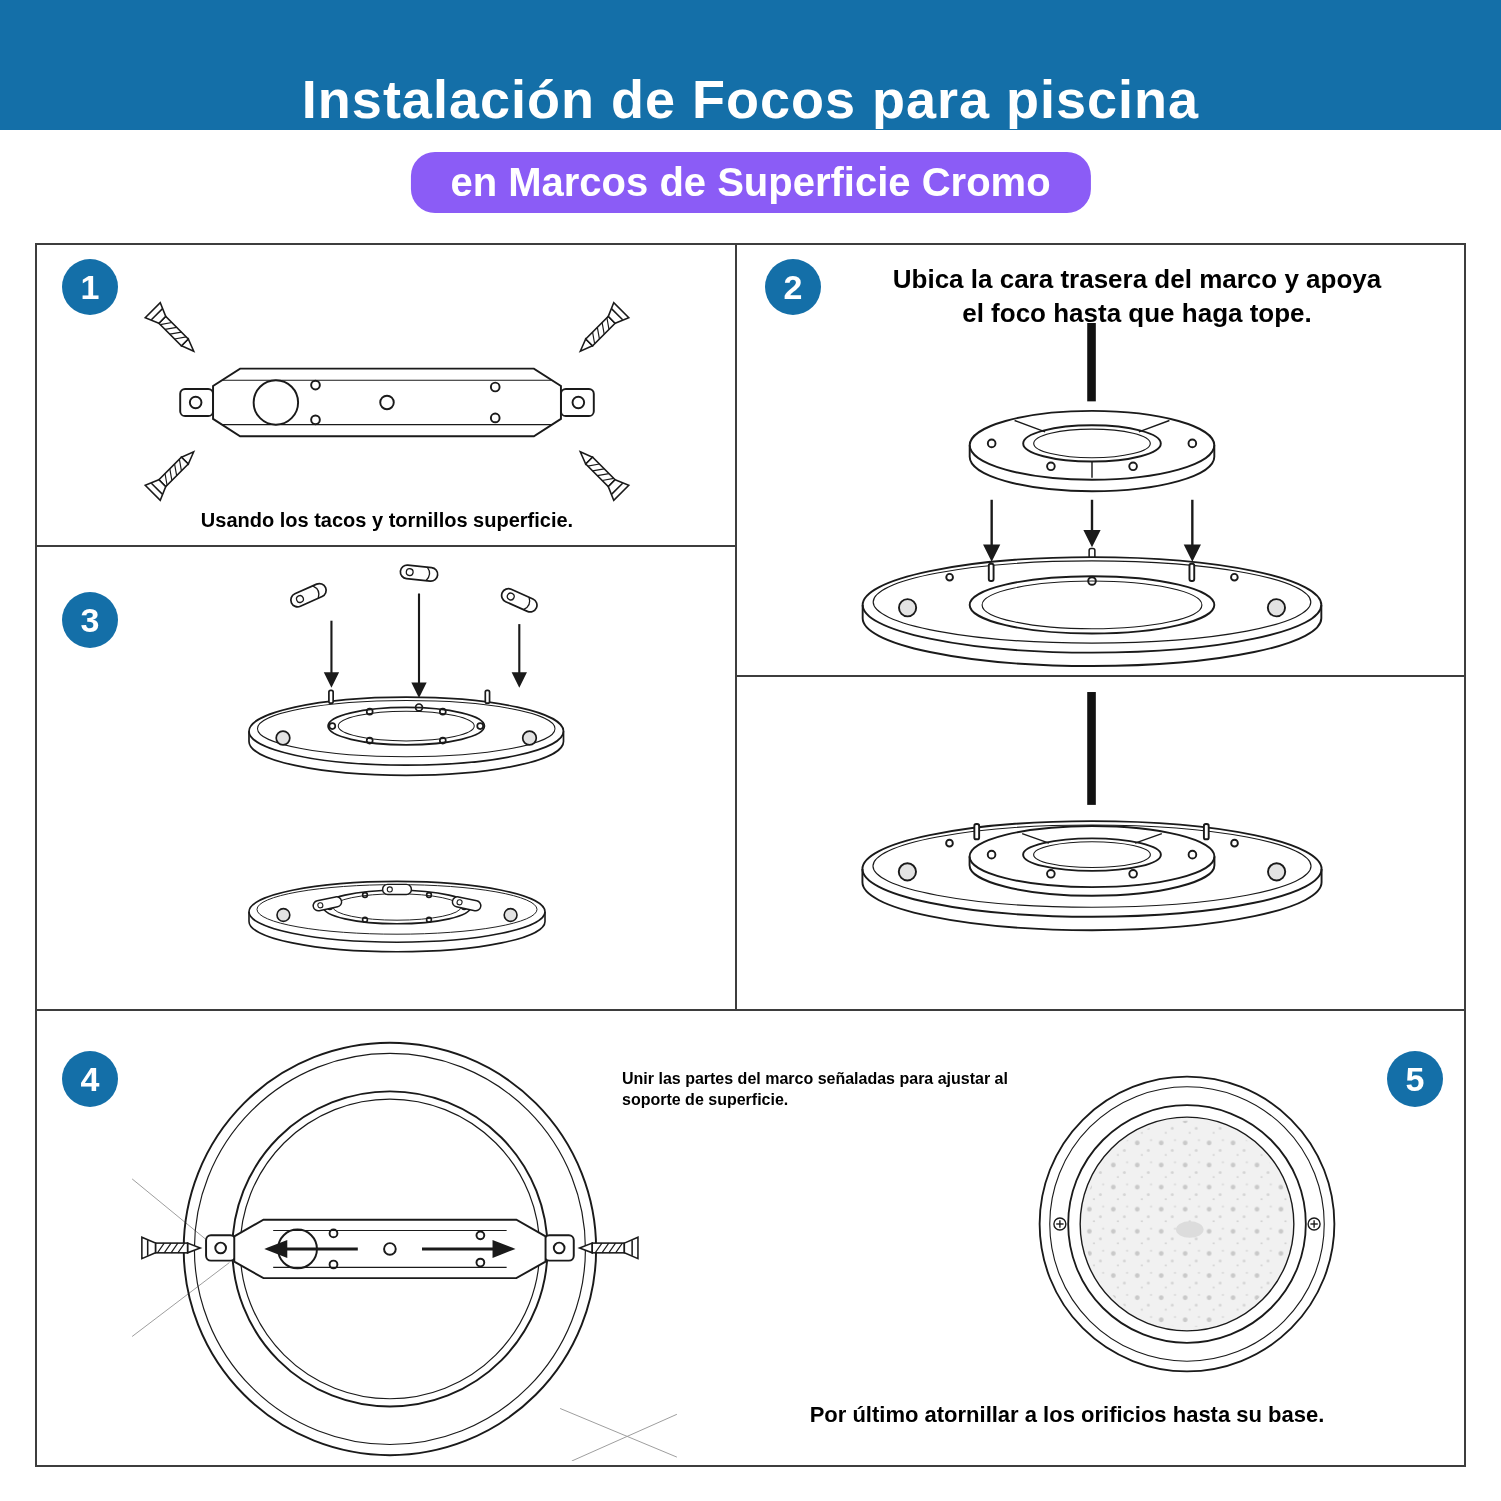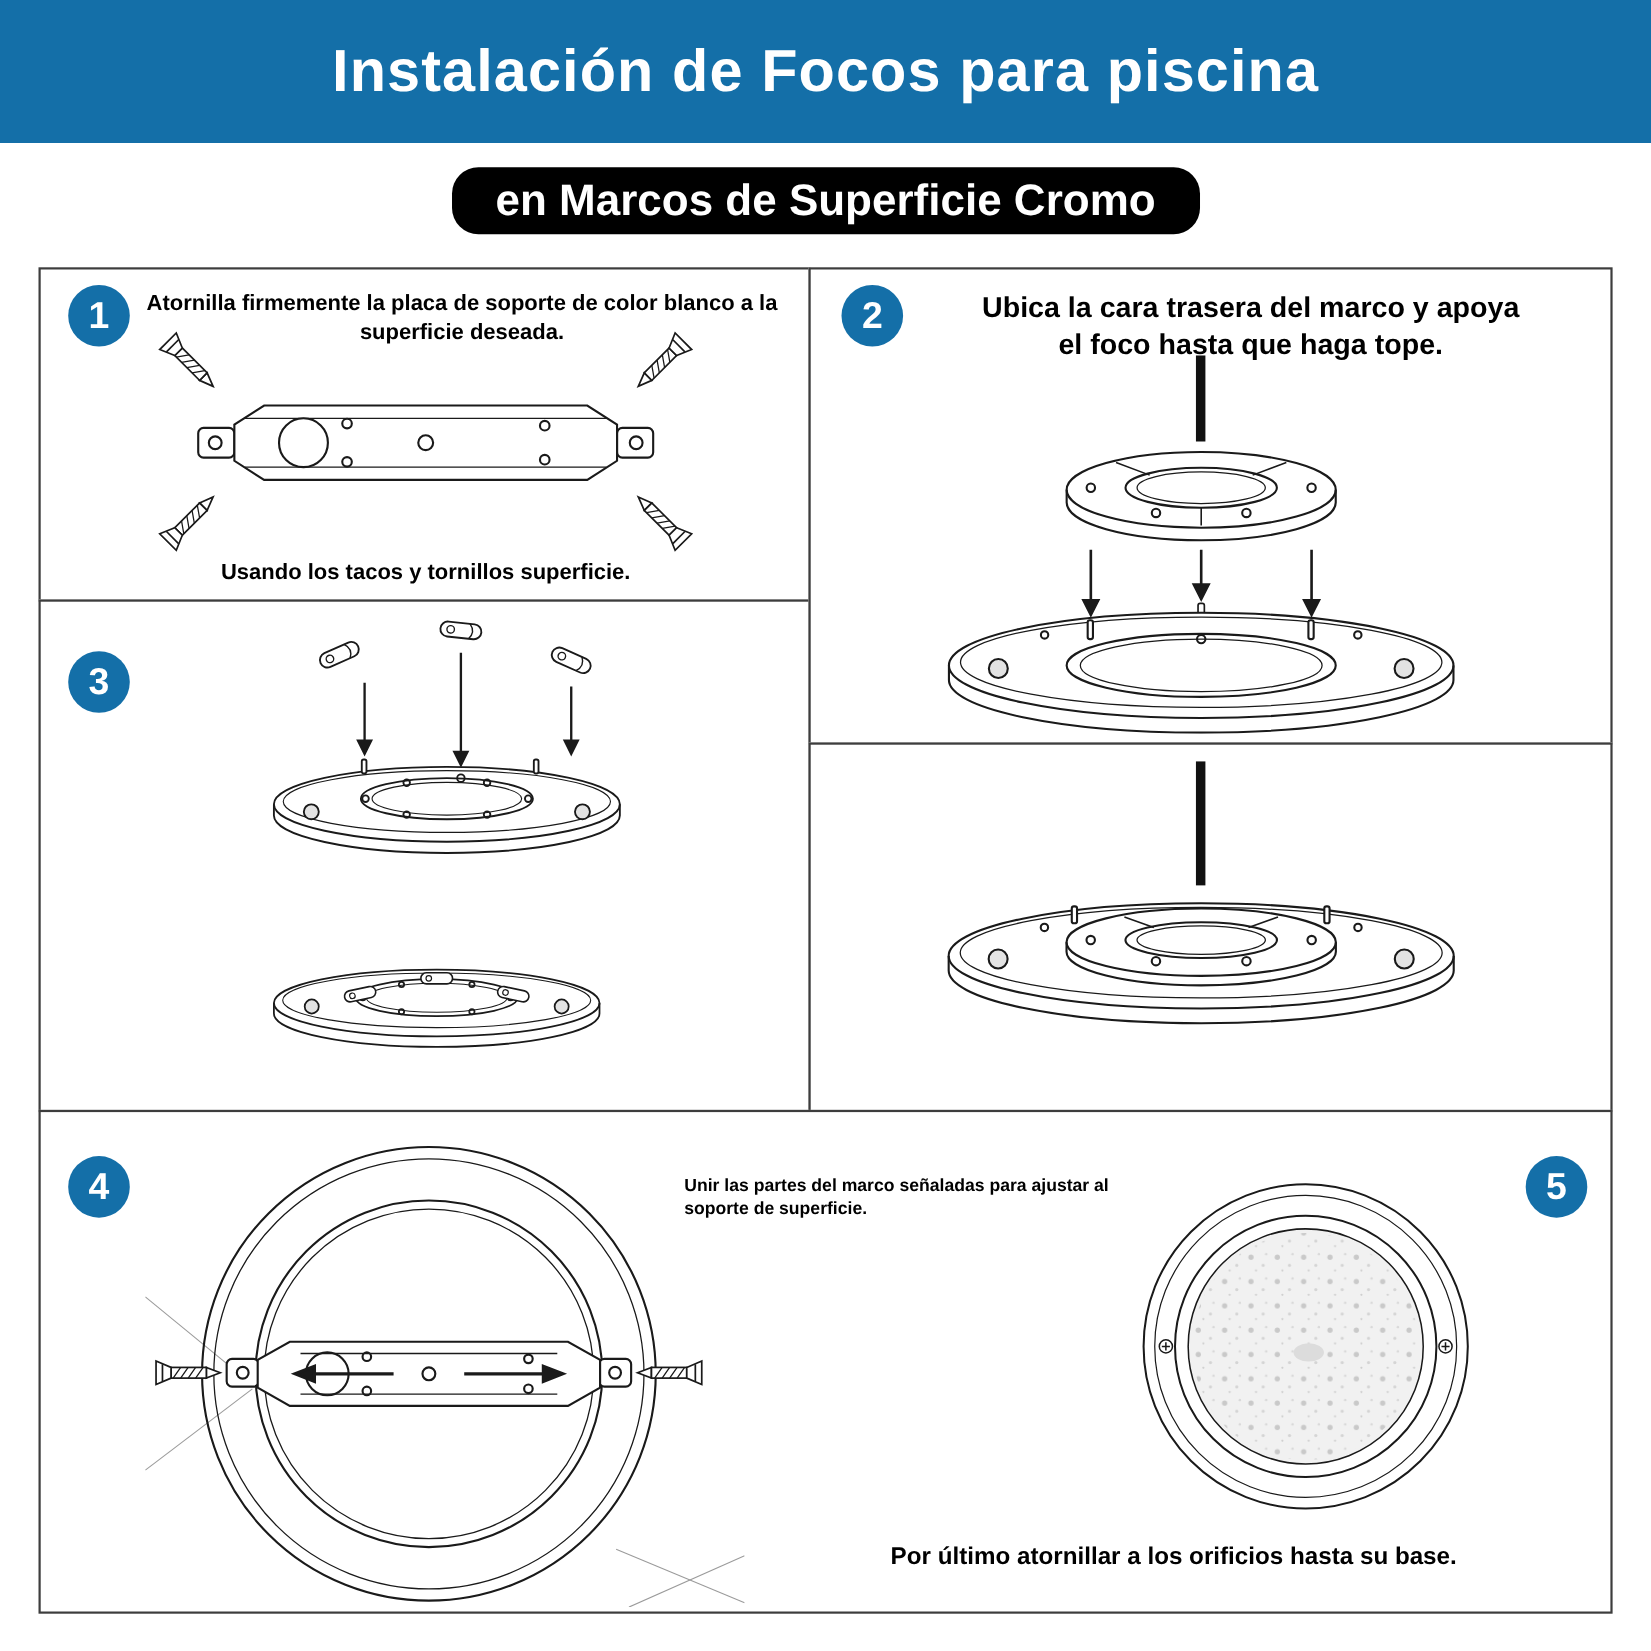--- a/index.html
+++ b/index.html
@@ -1,24 +1,24 @@
 <!DOCTYPE html>
 <html style="--accent: #146FA8;"><head>
 <meta charset="utf-8">
 <style>
   html,body{margin:0;padding:0;background:#fff;}
   body{font-family:"Liberation Sans","DejaVu Sans",sans-serif;color:#000;}
   .page{position:relative;width:1501px;height:1501px;background:#fff;overflow:hidden;}
 
   .header-bar{position:absolute;left:0;top:0;width:1501px;height:130px;
-    background:var(--accent,#146FA8);display:flex;align-items:center;justify-content:center;}
+    background:var(--accent,#146FA8);display:flex;align-items:flex-end;justify-content:center;}
   .header-title{color:#fff;font-size:54px;font-weight:700;letter-spacing:1px;}
 
   .subtitle-pill{position:absolute;top:152px;left:50%;transform:translateX(-50%);
-    background:#000000;color:#fff;border-radius:24px;padding:8px 40px;
+    background:#8b5cf6;color:#fff;border-radius:24px;padding:8px 40px;
     font-size:40px;font-weight:700;white-space:nowrap;}
 
   .panel{position:absolute;border:2px solid #3d3d3d;background:#fff;box-sizing:border-box;}
   #panel-step1{left:35px;top:243px;width:702px;height:304px;}
   #panel-step3{left:35px;top:545px;width:702px;height:466px;}
   #panel-step2a{left:735px;top:243px;width:731px;height:434px;}
   #panel-step2b{left:735px;top:675px;width:731px;height:336px;}
   #panel-step45{left:35px;top:1009px;width:1431px;height:458px;}
 
   .badge{position:absolute;width:56px;height:56px;border-radius:50%;
@@ -35,21 +35,20 @@
 
 <div class="page">
 
   <div class="header-bar">
     <div class="header-title">Instalación de Focos para piscina</div>
   </div>
   <div class="subtitle-pill">en Marcos de Superficie Cromo</div>
 
   <div class="panel" id="panel-step1">
     <div class="badge" style="left:25px;top:14px;">1</div>
-    <div class="step-text center" style="left:78px;top:18px;width:610px;">Atornilla firmemente la placa de soporte de color blanco a la superficie deseada.</div>
 
     <svg class="abs" style="left:40px;top:56px;" width="620" height="201" viewBox="0 0 640 208">
       <defs>
         <g id="screw">
           <polygon points="0,0 13,-5 13,5" fill="#fff" stroke="#1a1a1a" stroke-width="1.6"></polygon>
           <rect x="13" y="-5" width="33" height="10" fill="#fff" stroke="#1a1a1a" stroke-width="1.6"></rect>
           <path d="M16,5 L23,-5 M23,5 L30,-5 M30,5 L37,-5 M37,5 L44,-5" stroke="#1a1a1a" stroke-width="1.2" fill="none"></path>
           <polygon points="46,-5 60,-11 60,11 46,5" fill="#fff" stroke="#1a1a1a" stroke-width="1.6"></polygon>
           <line x1="54" y1="-8" x2="54" y2="8" stroke="#1a1a1a" stroke-width="1.6"></line>
         </g>

